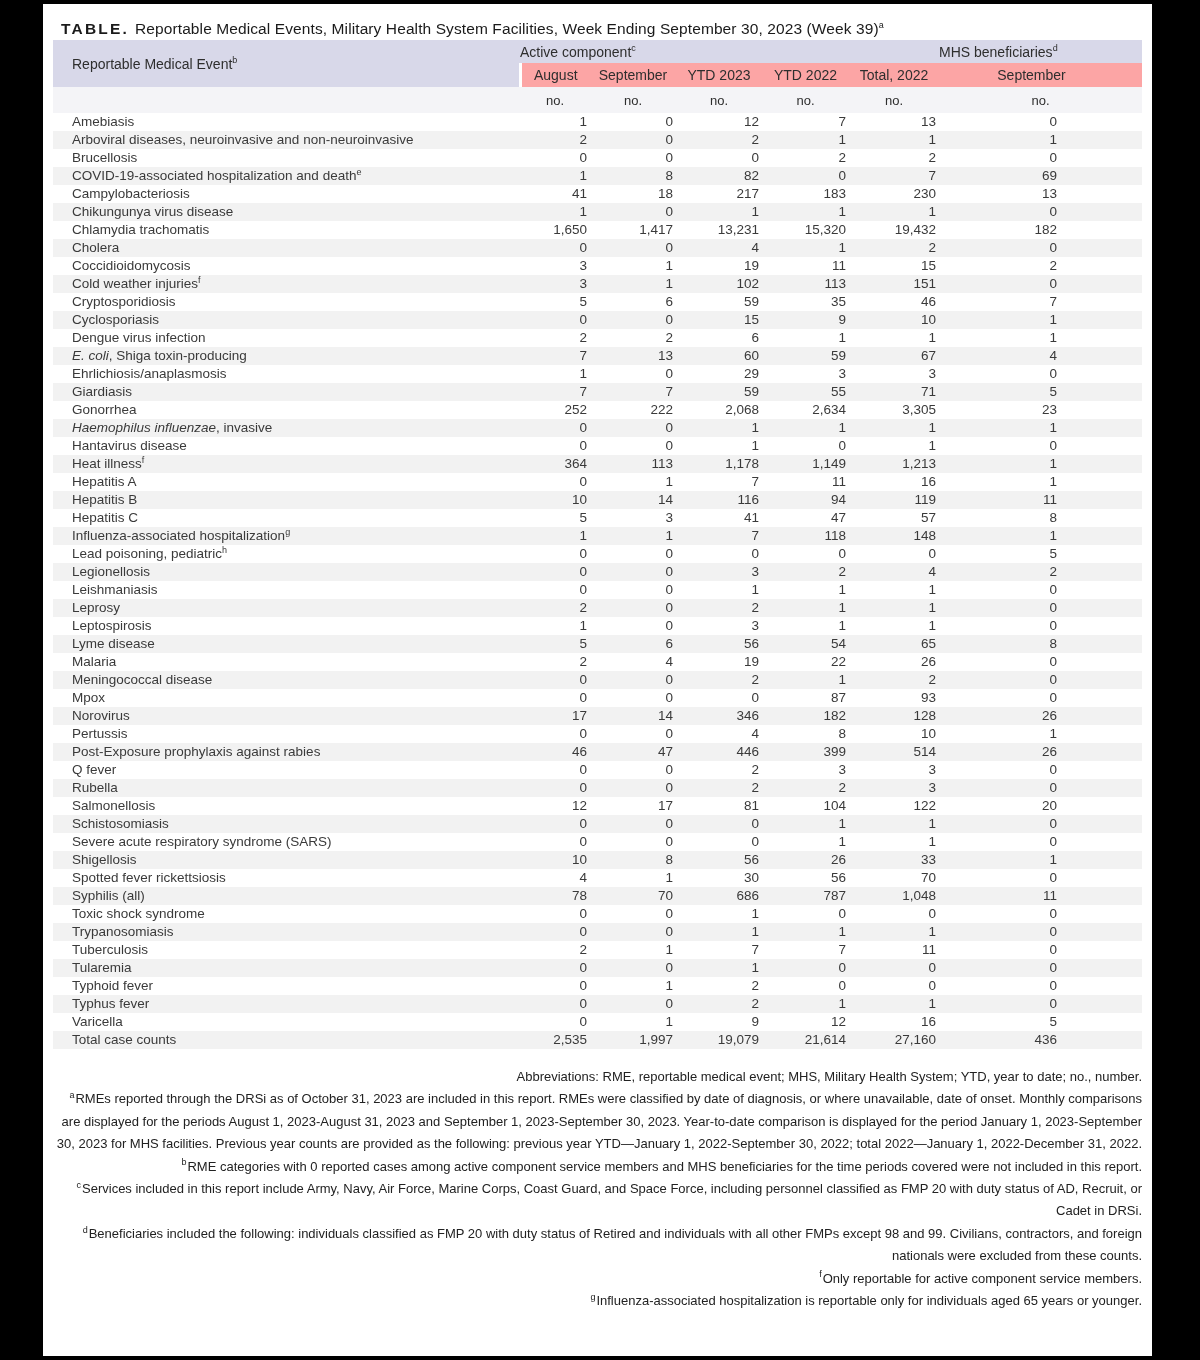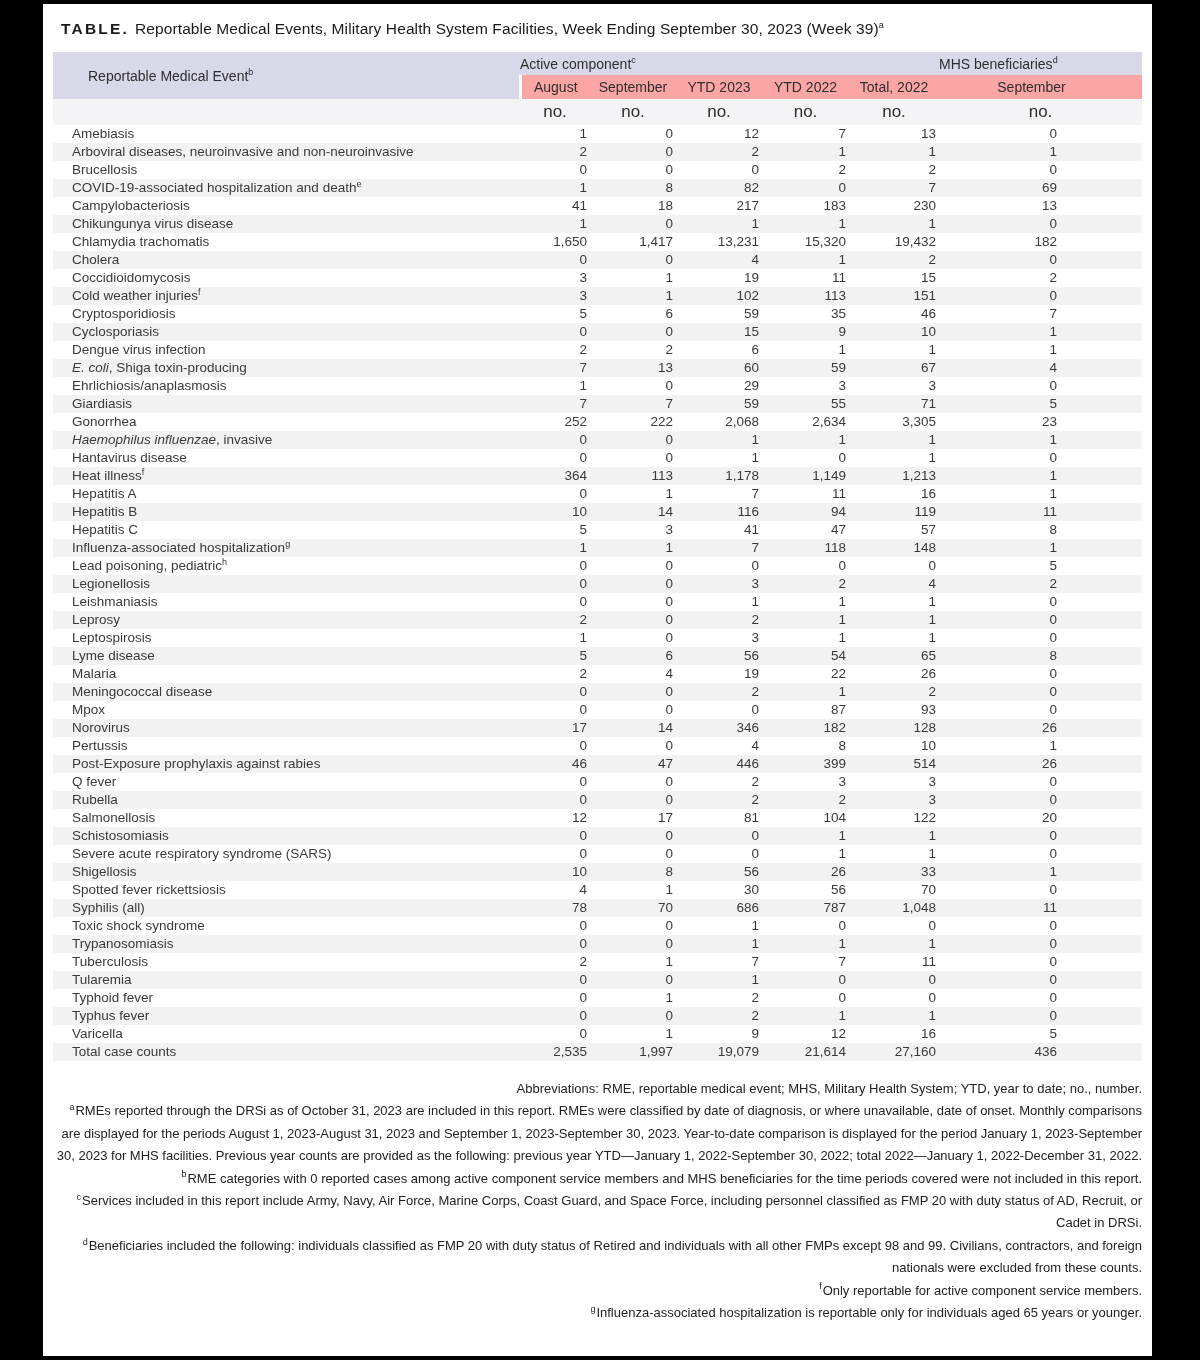--- a/index.html
+++ b/index.html
@@ -12,21 +12,21 @@
   }
   .page {
     position:absolute;
     left:43px; top:4px;
     width:1109px; height:1352px;
     background:#fff;
     padding:10px 10px 0 10px;
   }
   
   .title {
-    margin:6px 0 14px 8px;
+    margin:6px 0 2px 8px;
     font-size:15.5px;
     color:#1a1a1a;
     letter-spacing:0.1px;
   }
   .title .tlabel {
     font-weight:bold;
     letter-spacing:2.2px;
     margin-right:6px;
   }
   sup { font-size:9px; vertical-align:super; line-height:0; }
@@ -35,27 +35,27 @@
   col.c-event { width:467px; }
   col.c-aug   { width:70px; }
   col.c-sep   { width:86px; }
   col.c-y23   { width:86px; }
   col.c-y22   { width:87px; }
   col.c-tot   { width:90px; }
   col.c-mhs   { width:203px; }
   thead th { font-weight:normal; font-size:14px; color:#2e2e2e; }
   tr.band1 th { background:#d8d8e9; height:23px; text-align:left; }
   tr.band1 th.event-head {
-    text-align:left; padding-left:35px; vertical-align:middle; font-size:14px;
+    text-align:left; padding-left:19px; vertical-align:middle; font-size:14px;
   }
   tr.band2 th { background:#fca5a5; height:24px; text-align:center; }
   tr.band2 th.gap { border-left:3px solid #fff; }
   tr.unit-row td {
     background:#f4f4f7; height:26px; text-align:center;
-    font-size:17px; color:#2e2e2e;
+    font-size:13px; color:#2e2e2e;
   }
   tbody td { height:18px; font-size:13.5px; line-height:18px; color:#3a3a3a;
     white-space:nowrap; overflow:hidden; }
   tbody tr:nth-child(even) { background:#f2f2f2; }
   tbody td.event { padding-left:19px; text-align:left; }
   tbody td.num { text-align:right; padding-right:3px; }
   tbody td.mhs { padding-right:85px; }
   th.mhs-head { padding-right:18px; }
   
   .footnotes { margin:17px 0 0 2px; font-size:13px; line-height:22.4px; color:#222; width:1087px; }

